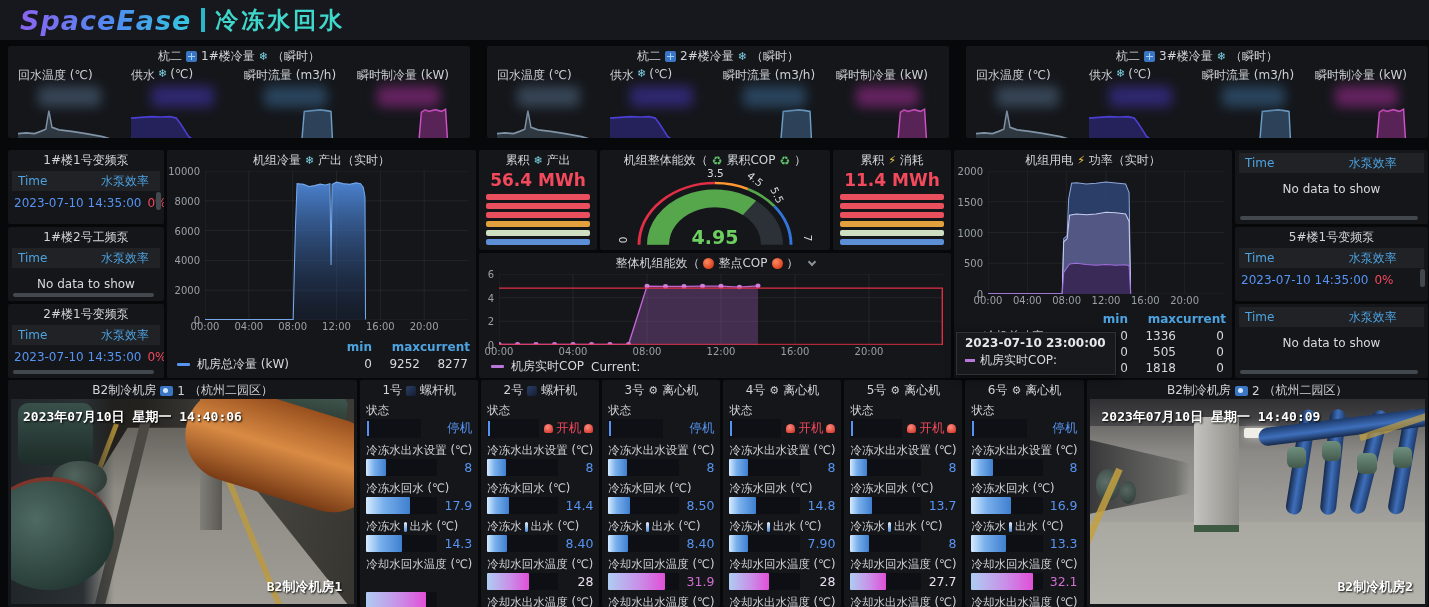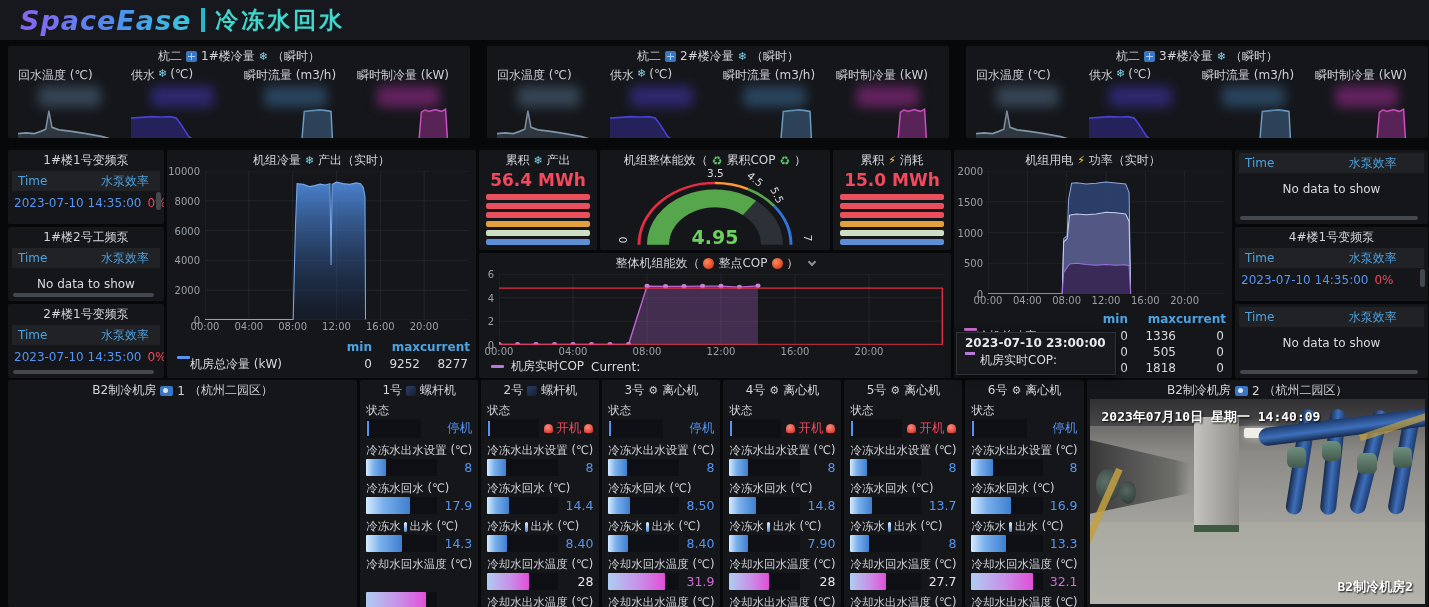--- a/index.html
+++ b/index.html
@@ -65,26 +65,26 @@
   .plot svg{position:absolute;inset:0;width:100%;height:100%}
   .xax{position:absolute;height:13px}
   .cool .xax{left:38px;right:8px;bottom:44px}
   .pow .xax{left:34px;right:8px;bottom:70px}
   .xtick{position:absolute;top:0;transform:translateX(-50%);font-size:10px;color:#9aa0a6;white-space:nowrap}
   .legend{position:absolute;left:10px;right:8px;font-size:12px}
   .cool .legend{bottom:6px}.pow .legend{bottom:2px}
   .lg-head{display:flex;justify-content:flex-end;color:#4da3e0;font-weight:bold;height:16px}
   .lg-head span{width:48px;text-align:right}
   .lg-row{display:flex;align-items:center;height:16px;color:#d8d9da}
-  .lg-label{flex:1;display:flex;white-space:nowrap}
+  .lg-label{flex:1;display:flex;align-items:center;gap:7px;white-space:nowrap}
   .sw{width:13px;height:3px;border-radius:1px;display:inline-block}
   .lg-num{width:48px;text-align:right}
   .tooltip{position:absolute;left:2px;bottom:3px;width:160px;background:#17191d;border:1px solid #2e3238;box-shadow:0 2px 8px rgba(0,0,0,.7);padding:3px 8px 5px;z-index:3}
   .tt-time{font-weight:bold;font-size:12px;color:#e6e7e9;white-space:nowrap}
-  .tt-row{display:flex;gap:5px;font-size:12px;margin-top:2px;white-space:nowrap}
+  .tt-row{display:flex;align-items:center;gap:5px;font-size:12px;margin-top:2px;white-space:nowrap}
   .tt-dash{width:10px;height:3px;background:#b877d9}
   
   .midcol{width:472px;display:flex;flex-direction:column;gap:3px}
   .midtop{height:100px;display:flex;gap:3px}
   .stat{width:118px;display:flex;flex-direction:column;padding:0 7px 5px;overflow:hidden}
   .stat-val{text-align:center;color:#f2495c;font-size:17px;font-weight:bold;margin:2px 0 4px}
   .stripes{flex:1;display:flex;flex-direction:column;gap:3px}
   .stripe{flex:1;border-radius:2px}
   .gaugep{flex:1;overflow:hidden}
   .gauge-wrap{position:relative;width:210px;margin:2px auto 0;height:78px}
@@ -520,21 +520,21 @@
             <span class="glb glb4">7</span>
             <div class="gauge-val">4.95</div>
           </div>
         </div>
         <div class="panel stat">
           <div class="ptitle">
             <span>累积</span>
             <span class="bolt">⚡</span>
             <span>消耗</span>
           </div>
-          <div class="stat-val">15.0 MWh</div>
+          <div class="stat-val">11.4 MWh</div>
           <div class="stripes">
 
           <div class="stripe" style="background: rgb(234, 79, 94);"></div>
               <div class="stripe" style="background: rgb(234, 79, 94);"></div>
               <div class="stripe" style="background: rgb(234, 79, 94);"></div>
               <div class="stripe" style="background: rgb(226, 161, 60);"></div>
               <div class="stripe" style="background: rgb(207, 224, 194);"></div>
               <div class="stripe" style="background: rgb(93, 143, 214);"></div>
             </div>
         </div>
@@ -703,21 +703,21 @@
             <span class="th th1">Time</span>
             <span class="th th2">水泵效率</span>
           </div>
 
           <div class="nodata">No data to show</div>
 
           <div class="hscroll"></div>
         </div>
 
         <div class="panel tpanel">
-          <div class="ptitle">4#楼1号变频泵</div>
+          <div class="ptitle">5#楼1号变频泵</div>
           <div class="thead">
             <span class="th th1">Time</span>
             <span class="th th2">水泵效率</span>
           </div>
           <div class="trow">
             <span class="ttime">2023-07-10 14:35:00</span>
             <span class="tval">0%</span>
           </div>
 
           <div class="vscroll"></div>
@@ -738,20 +738,38 @@
   </div>
 
   <div class="row3">
 
     <div class="panel cam">
       <div class="ptitle">
         <span>B2制冷机房</span>
         <span class="cam-ic"></span>
         <span>1</span>
         <span>（杭州二园区）</span>
+      </div>
+      <div class="cam-view">
+        <div class="scene">
+          <div class="lc-base"></div>
+          <div class="lc-floor"></div>
+          <div class="lc-drain"></div>
+          <div class="lc-y1"></div>
+          <div class="lc-y2"></div>
+          <div class="lc-pillar"></div>
+          <div class="lc-mach"></div>
+          <div class="lc-tank2"></div>
+          <div class="lc-tank3"></div>
+          <div class="lc-tank1"></div>
+          <div class="lc-pipe2"></div>
+          <div class="lc-pipe"></div>
+        </div>
+        <div class="cam-dt">2023年07月10日 星期一 14:40:06</div>
+        <div class="cam-tag">B2制冷机房1</div>
       </div>
     </div>
 
     <div class="mcols">
 
         <div class="panel mcol">
           <div class="ptitle">
             <span>1号</span>
             <span class="screw-ic"></span>
 

